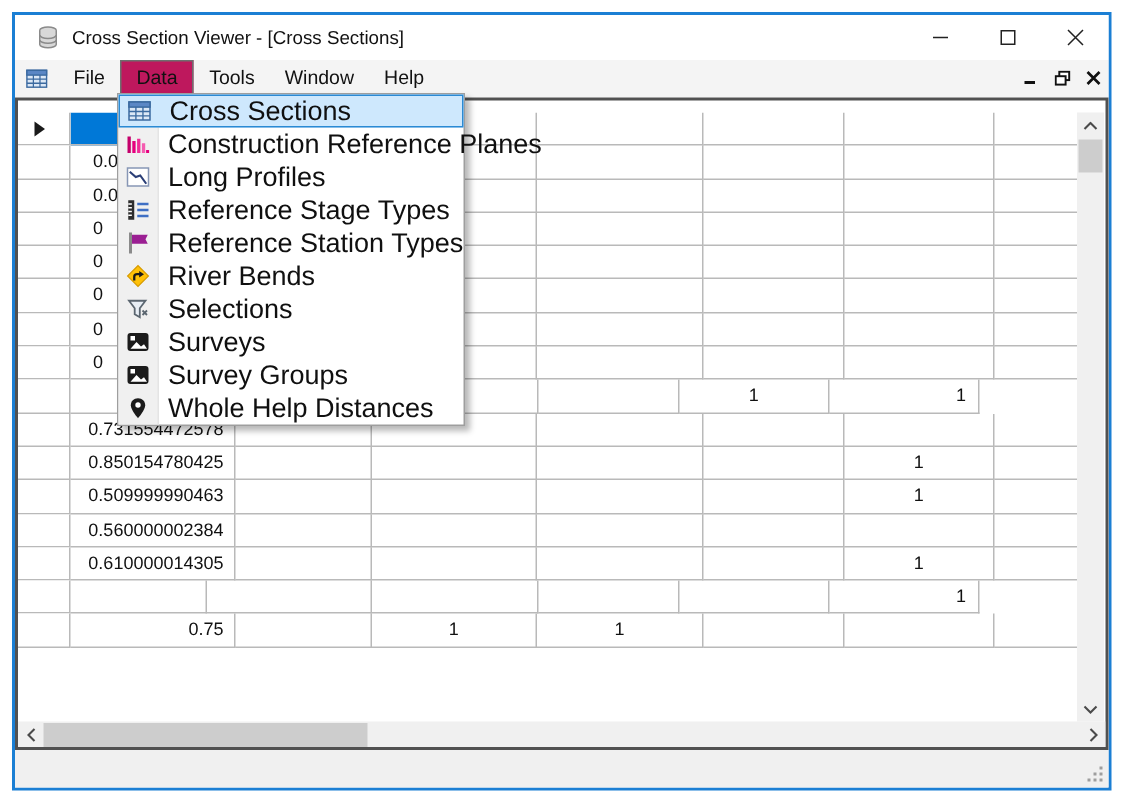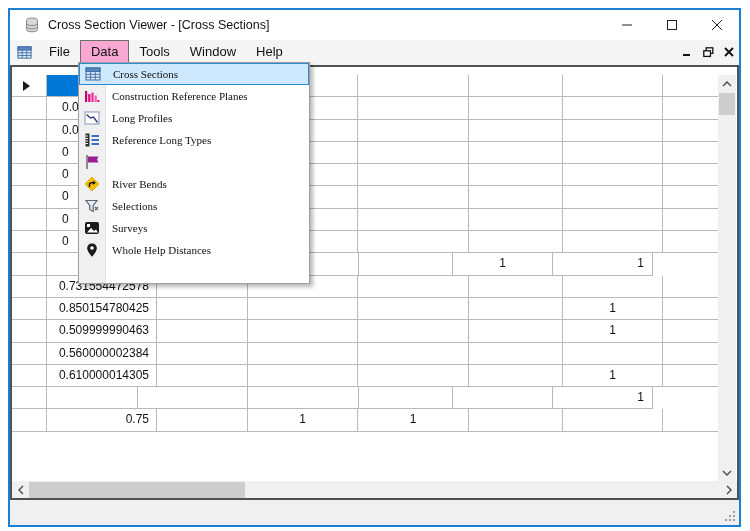--- a/index.html
+++ b/index.html
@@ -13,21 +13,21 @@
   .app-icon { position:absolute; left:14px; top:7px; width:16px; height:16px; }
   .title-text { position:absolute; left:38px; top:8px; font-size:12.5px; color:#111; white-space:nowrap; }
   .win-btns { position:absolute; right:0; top:0; height:30px; display:flex; }
   .wbtn { width:45px; height:30px; display:flex; align-items:center; justify-content:center; }
 
   
   .menubar { position:relative; height:25px; background:#f4f4f4; }
   .mb-icon { position:absolute; left:7px; top:5px; width:15px; height:15px; }
   .mb-items { position:absolute; left:29px; top:0; height:25px; display:flex; }
   .mb-item { padding:0 10px; height:25px; line-height:24px; font-size:13px; color:#111;text-align:right; }
-  .mb-item.active { border:1px solid #6e6e6e; background:#f9a8d4; line-height:22px; }
+  .mb-item.active { border:1px solid #6e6e6e; background:#be185d; line-height:22px; }
   .mdi-btns { position:absolute; right:3px; top:5px; display:flex; gap:7px; }
   .mdibtn { width:14px; height:14px; display:flex; align-items:center; justify-content:center; }
 
   
   .content { position:absolute; left:0px; top:55px; width:729px; height:435px;
              border:2px solid #515151; background:#ffffff; overflow:hidden; }
   .grid-area { position:absolute; left:0px; top:8px; width:706px; height:406px; overflow:hidden; background:#fff; }
   .grow { display:flex; }
   .gcell { border-right:1px solid #b9b9b9; border-bottom:1px solid #b9b9b9;
            font-size:12px; color:#111; white-space:nowrap; overflow:hidden; flex:none; }
@@ -60,21 +60,21 @@
   .grip i { position:absolute; width:2px; height:2px; background:#9e9e9e;
             box-shadow:0 0 #9e9e9e, -4px 0 #9e9e9e, -8px 0 #9e9e9e, 0 -4px #9e9e9e, -4px -4px #9e9e9e, 0 -8px #9e9e9e;
             right:0; bottom:0; }
 
   
   .dropdown { position:absolute; left:68px; top:52px; width:232px; height:222px;
               background:#ffffff; border:1px solid #9e9e9e; box-shadow:3px 3px 4px rgba(0,0,0,0.28); z-index:50; }
   .gutter { position:absolute; left:0; top:0; bottom:0; width:27px; background:#f0f0f0; border-right:1px solid #e4e4e4; }
   .mi { position:relative; height:22px; display:flex; align-items:center; }
   .mi-ic { position:absolute; left:5px; top:3px; width:16px; height:16px; }
-  .mi-lb { position:absolute; left:33px; font-size:11px; color:#101010; white-space:nowrap;font-family:Liberation Serif, serif; }
+  .mi-lb { position:absolute; left:33px; font-size:18px; color:#101010; white-space:nowrap; }
   .mi.sel { background:#cee8fd; border:1px solid #2a8ad4; }
   .mi.sel .mi-ic { top:2px; }
   svg { display:block; }
 </style>
 </head>
 <body>
 
 <div class="window">
 
   <div class="titlebar">
@@ -376,29 +376,30 @@
           <span class="mi-lb">Long Profiles</span>
         </div>
         <div class="mi">
           <span class="mi-ic">
             <svg width="16" height="16" viewBox="0 0 16 16">
               <rect x="1.5" y="1.5" width="4" height="13" fill="#2d2d2d"></rect>
               <path d="M1.5 4 h2.4 M1.5 6.5 h2.4 M1.5 9 h2.4 M1.5 11.5 h2.4" stroke="#ffffff" stroke-width="1"></path>
               <path d="M7.5 4 H15 M7.5 8 H15 M7.5 12 H15" stroke="#3f6fc4" stroke-width="1.8"></path>
             </svg>
           </span>
-          <span class="mi-lb">Reference Long Types</span>
+          <span class="mi-lb">Reference Stage Types</span>
         </div>
         <div class="mi">
           <span class="mi-ic">
             <svg width="16" height="16" viewBox="0 0 16 16">
               <rect x="2" y="1" width="2" height="14" fill="#8a8a8a"></rect>
               <path d="M4 2.5 L14.5 2.5 L13 5.5 L14.5 8.5 L4 8.5 Z" fill="#9b1f93"></path>
             </svg>
           </span>
+          <span class="mi-lb">Reference Station Types</span>
         </div>
         <div class="mi">
           <span class="mi-ic">
             <svg width="16" height="16" viewBox="0 0 16 16">
               <rect x="3.1" y="3.1" width="9.8" height="9.8" transform="rotate(45 8 8)" fill="#ffc107" stroke="#d79b00" stroke-width="0.8"></rect>
               <path d="M5.5 11 V8.5 Q5.5 6.8 7.5 6.8 L9.5 6.8" fill="none" stroke="#1a1a1a" stroke-width="1.5"></path>
               <path d="M8.8 4.6 L12 6.8 L8.8 9 Z" fill="#1a1a1a"></path>
             </svg>
           </span>
           <span class="mi-lb">River Bends</span>
@@ -418,20 +419,30 @@
               <rect x="1" y="2" width="14" height="12" rx="2" fill="#1b1b1b"></rect>
               <rect x="3" y="4" width="3" height="3" fill="#ffffff"></rect>
               <path d="M3 12.5 L7 8 L10 11 L12 9.5 L14 12.5 Z" fill="#ffffff"></path>
             </svg>
           </span>
           <span class="mi-lb">Surveys</span>
         </div>
         <div class="mi">
           <span class="mi-ic">
             <svg width="16" height="16" viewBox="0 0 16 16">
+              <rect x="1" y="2" width="14" height="12" rx="2" fill="#1b1b1b"></rect>
+              <rect x="3" y="4" width="3" height="3" fill="#ffffff"></rect>
+              <path d="M3 12.5 L7 8 L10 11 L12 9.5 L14 12.5 Z" fill="#ffffff"></path>
+            </svg>
+          </span>
+          <span class="mi-lb">Survey Groups</span>
+        </div>
+        <div class="mi">
+          <span class="mi-ic">
+            <svg width="16" height="16" viewBox="0 0 16 16">
               <path d="M8 1.5 C5.2 1.5 3.2 3.6 3.2 6.2 C3.2 9.5 8 14.8 8 14.8 C8 14.8 12.8 9.5 12.8 6.2 C12.8 3.6 10.8 1.5 8 1.5 Z" fill="#1b1b1b"></path>
               <circle cx="8" cy="6" r="1.8" fill="#ffffff"></circle>
             </svg>
           </span>
           <span class="mi-lb">Whole Help Distances</span>
         </div>
       </div>
   </div>
 
 </div>

